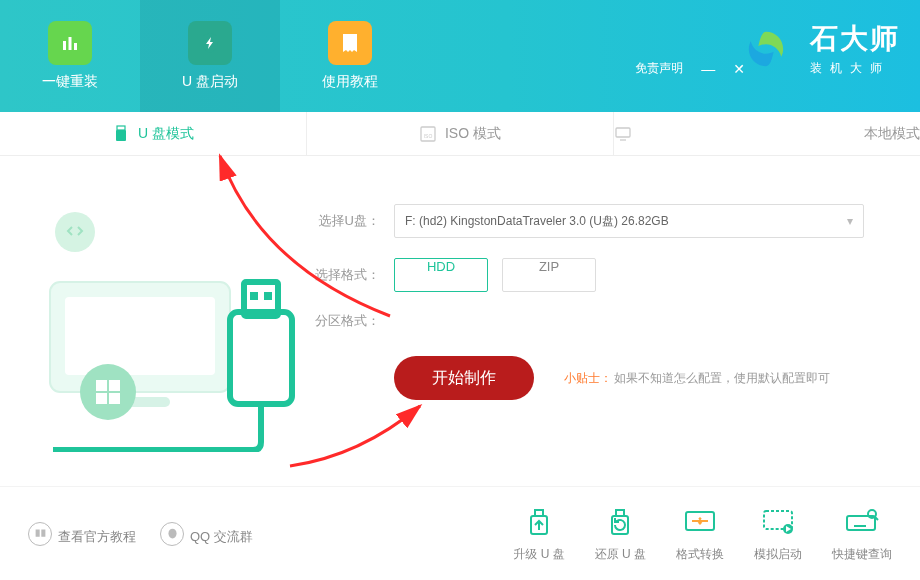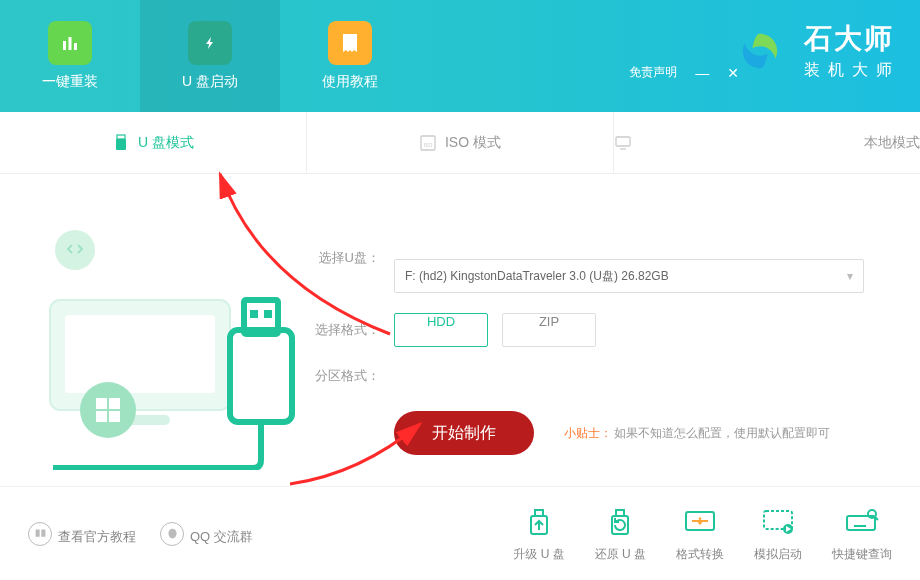--- a/index.html
+++ b/index.html
@@ -16,35 +16,35 @@
   .nav-icon svg { width:24px; height:24px; fill:#fff; }
 
   .header-right { margin-left:auto; display:flex; align-items:flex-end; padding:6px 14px 0 0; color:#fff; }
   .win-ctrl { display:flex; gap:18px; align-items:center; font-size:12px; }
   .disclaimer { cursor:pointer; }
   .min,.close { cursor:pointer; font-size:14px; line-height:1; }
   .brand { display:flex; align-items:center; gap:23px; margin-top:14px; margin-right:6px;}
   .brand-logo { width:42px; height:42px; }
   .brand-text { display:flex; flex-direction:column; }
   .brand-title { font-size:28px; font-weight:700; letter-spacing:2px; }
-  .brand-sub { font-size:16px; letter-spacing:8px; margin-top:2px;}
-
-  .tabs { height:62px; border-bottom:1px solid #eee; display:flex; }
+  .brand-sub { font-size:12px; letter-spacing:8px; margin-top:2px;}
+
+  .tabs { height:44px; border-bottom:1px solid #eee; display:flex; }
   .tab { flex:1; display:flex; align-items:center; justify-content:center; gap:8px; font-size:14px; color:#999; cursor:pointer; border-right:1px solid #eee;}
   .tab:last-child { border-right:none;justify-content:space-between;}
   .tab.active { color:#1fc49a; }
   .tab-icon { width:18px; height:18px; display:inline-flex; align-items:center; justify-content:center;}
   .tab-icon svg { width:18px; height:18px; }
 
   .main { display:flex; padding:26px 30px 0 30px; height:330px; position:relative;}
   .illus { width:280px; height:270px; position:relative; }
   .form { flex:1; padding-top:22px; }
   .row { display:flex; align-items:center; margin-bottom:20px; }
   .row-label { width:70px; text-align:right; font-size:13px; color:#999; margin-right:14px;}
-  .select { flex:1; max-width:470px; height:34px; border:1px solid #ddd; border-radius:2px; display:flex; align-items:center; padding:0 10px; font-size:12px; color:#666; position:relative; cursor:pointer; font-family:Consolas,monospace;margin-top:37px;}
+  .select { flex:1; max-width:470px; height:34px; border:1px solid #ddd; border-radius:2px; display:flex; align-items:center; padding:0 10px; font-size:12px; color:#666; position:relative; cursor:pointer; font-family:Consolas,monospace;}
   .select .arrow { margin-left:auto; color:#bbb; }
   .btn-group { display:flex; gap:14px; }
   .opt { min-width:94px; height:34px; border:1px solid #ddd; border-radius:2px; display:flex; justify-content:center; font-size:13px; color:#888; cursor:pointer;}
   .opt.active { border-color:#1fc49a; color:#1fc49a; }
   .action-row { display:flex; align-items:center; margin-top:26px; margin-left:84px; gap:30px;}
   .primary { width:140px; height:44px; border-radius:22px; background:#b91c1c; color:#fff; font-size:16px; display:flex; align-items:center; justify-content:center; cursor:pointer; border:none;}
   .hint { font-size:12px; color:#999; }
   .hint-label { color:#ff7a2e; margin-right:2px;}
 
   .bottom { position:absolute; bottom:0; left:0; right:0; height:94px; border-top:1px solid #f3f3f3; display:flex; align-items:center; padding:0 28px; }

